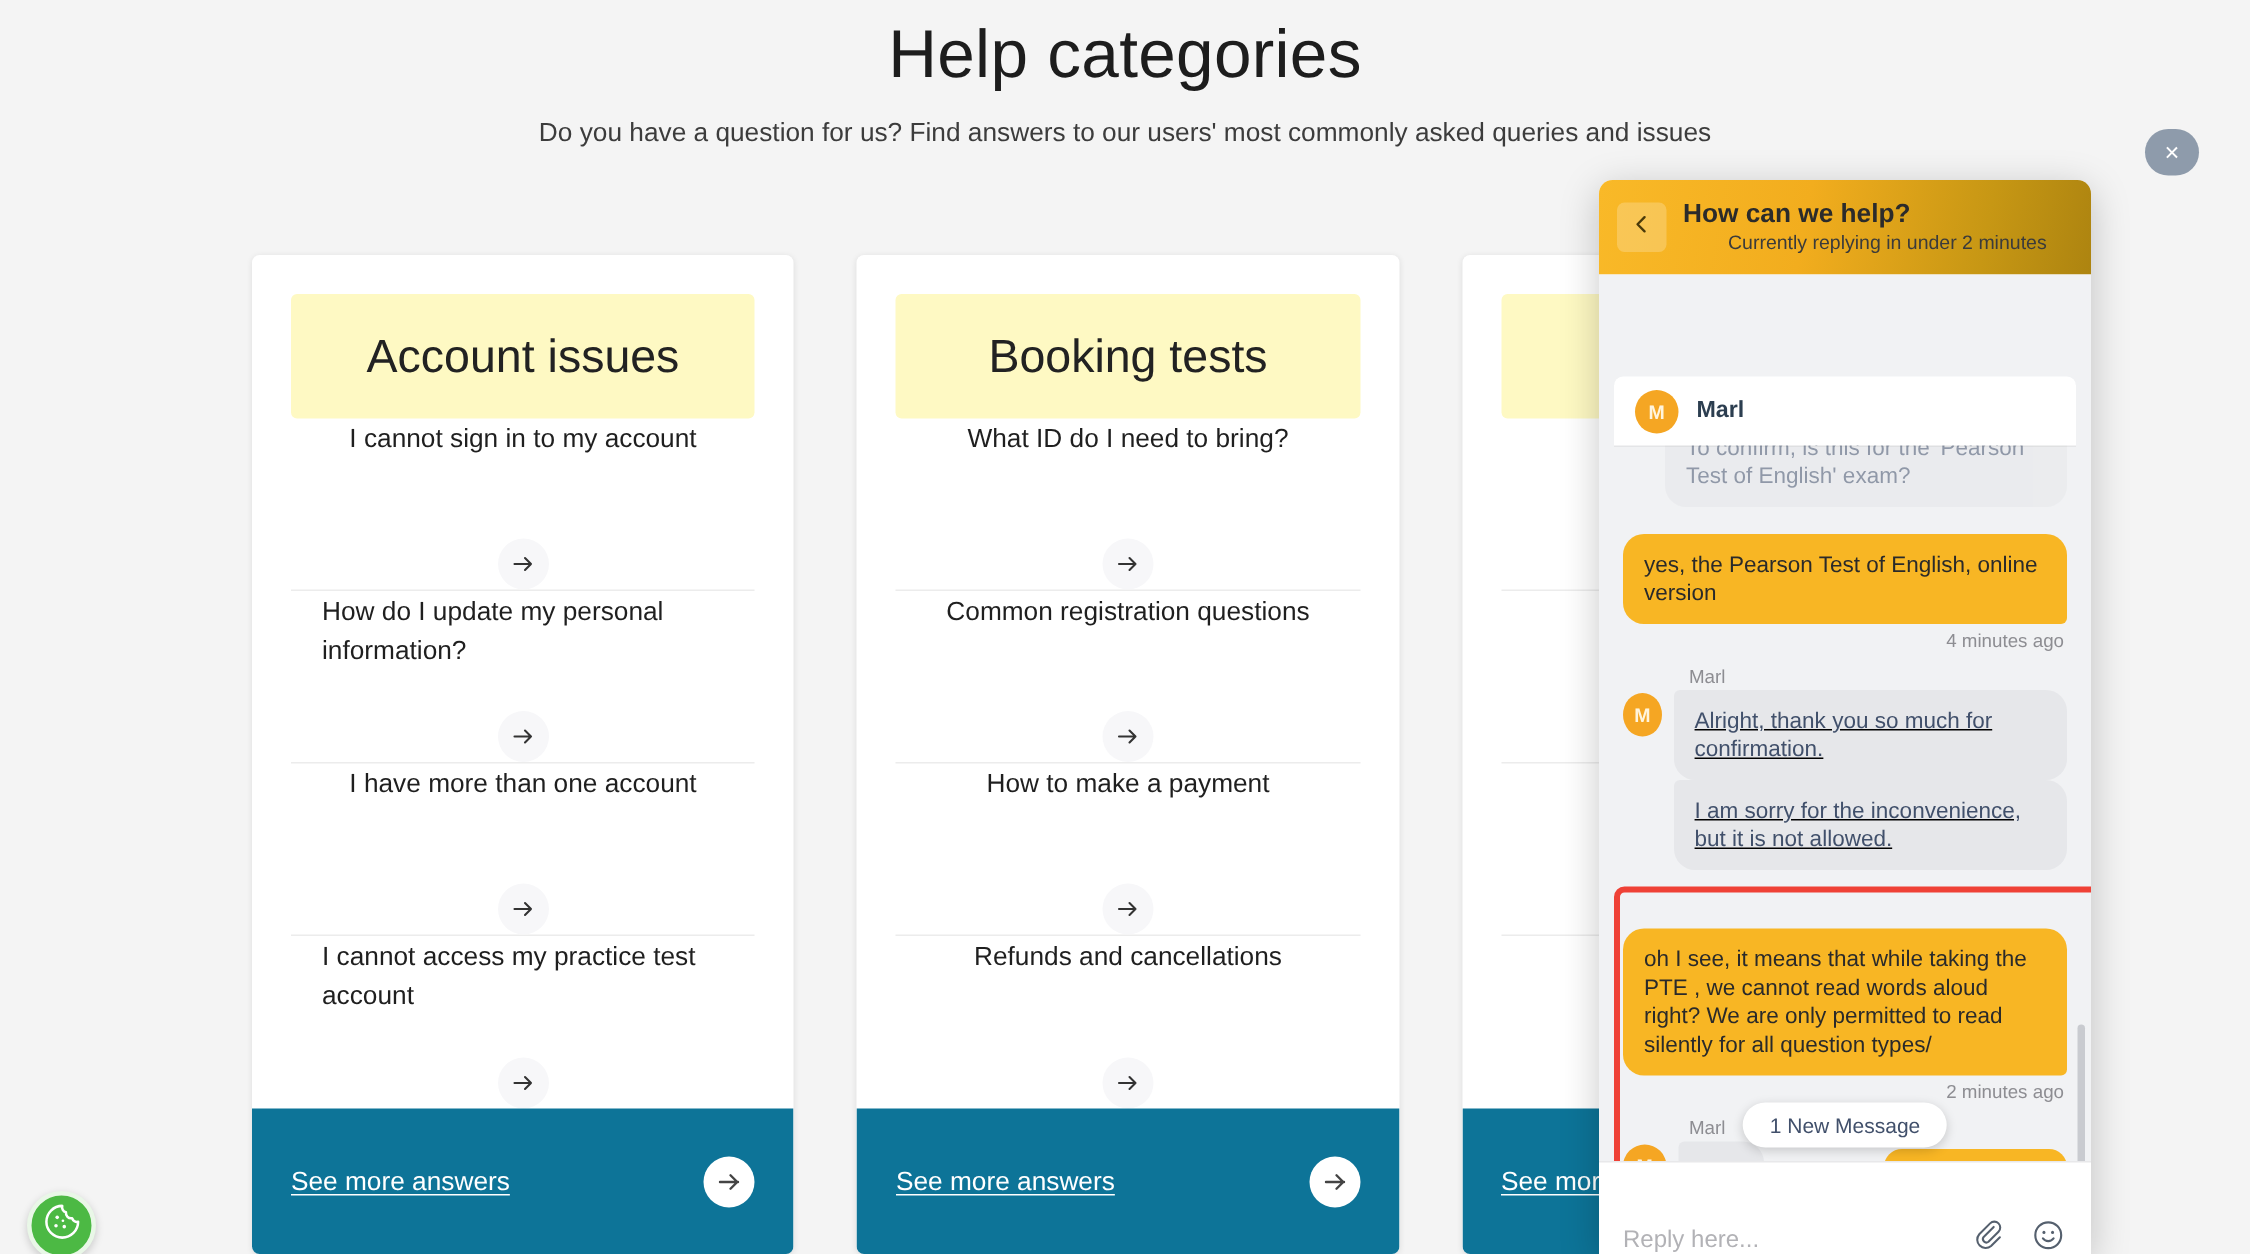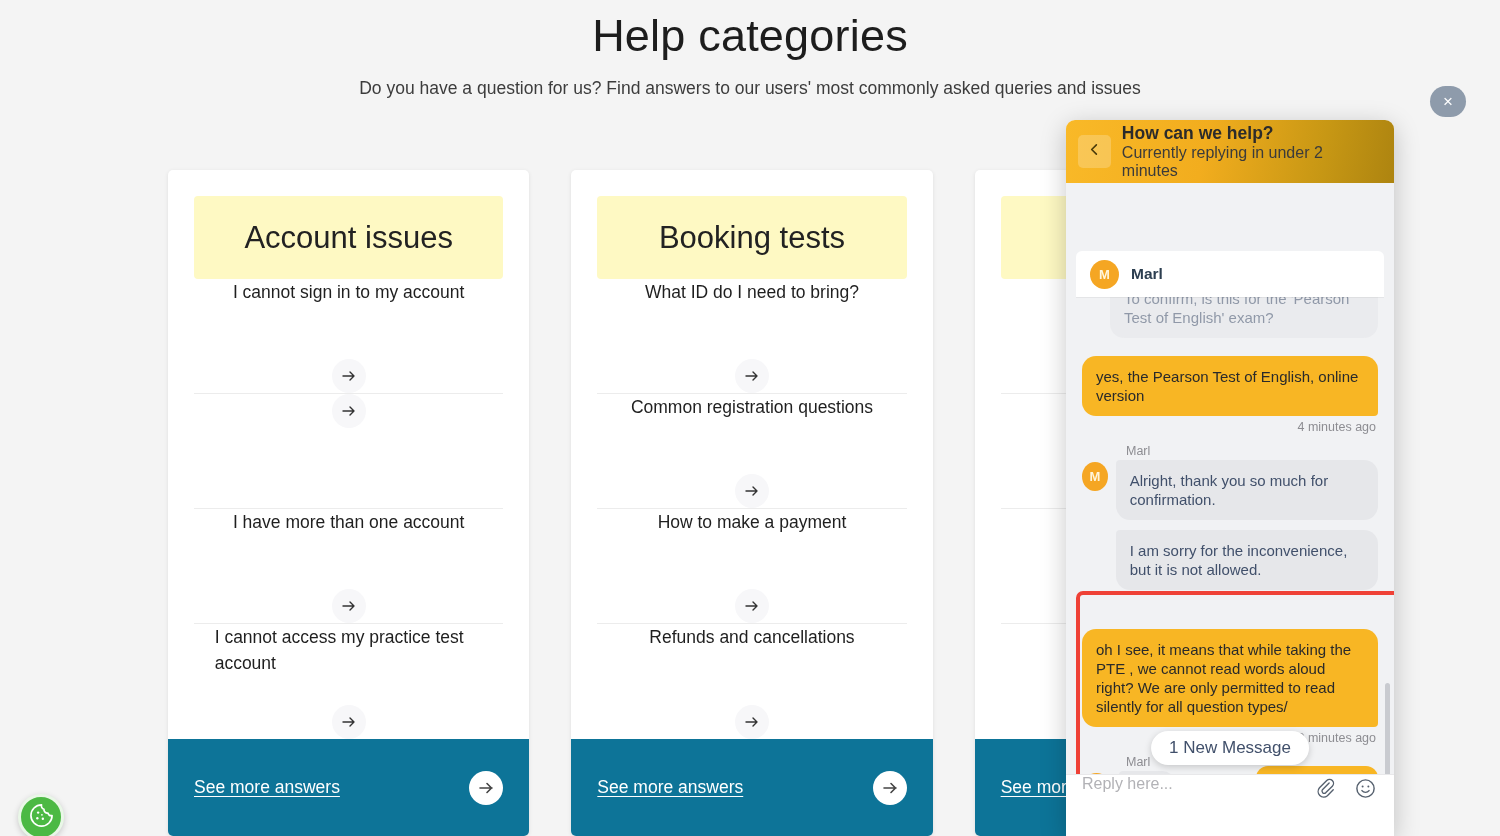--- a/index.html
+++ b/index.html
@@ -164,23 +164,24 @@
     background: rgba(255,255,255,0.22);
     display: flex; align-items: center; justify-content: center;
   }
   .chat-head-title {
     font-size: 17.5px;
     font-weight: bold;
     color: #2b2b2b;
     line-height: 21px;
   }
   .chat-head-sub {
-    font-size: 16px;
+    font-size: 13px;
     color: #3b3b3b;
     line-height: 18px;
+    margin-left: 30px;
   }
 
   .agent-bar {
     position: absolute;
     top: 68px; left: 10px; right: 10px;
     height: 46px;
     background: #ffffff;
     border-radius: 6px 6px 0 0;
     display: flex;
     align-items: center;
@@ -238,42 +239,42 @@
     color: #8d8d92;
     margin: 4px 2px 10px 0;
   }
   .agent-name-lbl {
     font-size: 12.5px;
     color: #8d8d92;
     margin: 6px 0 2px 44px;
   }
   .in-group { display: flex; gap: 8px; align-items: flex-start; }
   .in-group .avatar { margin-top: 2px; }
-  .in-stack { display: flex; flex-direction: column; gap: 10px; }
+  .in-stack { display: flex; flex-direction: column; gap: 0; text-decoration: underline; }
 
   
   .highlight-box {
     position: absolute;
     left: 10px; top: 408px;
     width: 388px; height: 218px;
     border: 4px solid #ef4136;
     border-radius: 7px;
     pointer-events: none;
     z-index: 20;
   }
 
   .new-msg-pill {
     position: absolute;
     left: 50%;
     transform: translateX(-50%);
     bottom: 9px;
     background: #ffffff;
     border-radius: 17px;
     padding: 7px 18px;
-    font-size: 17px;
+    font-size: 14px;
     color: #41506b;
     box-shadow: 0 2px 7px rgba(0,0,0,0.18);
     z-index: 25;
     white-space: nowrap;
   }
 
   .peek-bubble {
     position: absolute;
     right: 16px; bottom: -10px;
     width: 122px; height: 18px;
@@ -289,21 +290,21 @@
     background: #c9cbd0;
     z-index: 22;
   }
 
   .chat-footer {
     flex: 0 0 auto;
     height: 62px;
     background: #ffffff;
     border-top: 1px solid #e8e8ea;
     display: flex;
-    align-items: flex-start;
+    align-items: flex-end;
     padding: 0 16px;
     gap: 14px;
   }
   .reply-input {
     flex: 1;
     border: none;
     outline: none;
     font-size: 16px;
     color: #333;
     font-family: "Liberation Sans", sans-serif;
@@ -327,20 +328,21 @@
     <div class="card-list">
       <div class="qrow">
         <span class="qrow-label">I cannot sign in to my account</span>
         <span class="arrow-chip">
           <svg width="18" height="18" viewBox="0 0 18 18">
               <path d="M3 9h11M10 5l4 4-4 4" stroke="#333" stroke-width="1.4" fill="none" stroke-linecap="round" stroke-linejoin="round"></path>
             </svg>
         </span>
       </div>
       <div class="qrow">
+        <span class="qrow-label">How do I update my personal information?</span>
         <span class="arrow-chip">
           <svg width="18" height="18" viewBox="0 0 18 18">
               <path d="M3 9h11M10 5l4 4-4 4" stroke="#333" stroke-width="1.4" fill="none" stroke-linecap="round" stroke-linejoin="round"></path>
             </svg>
         </span>
       </div>
       <div class="qrow">
         <span class="qrow-label">I have more than one account</span>
         <span class="arrow-chip">
           <svg width="18" height="18" viewBox="0 0 18 18">

